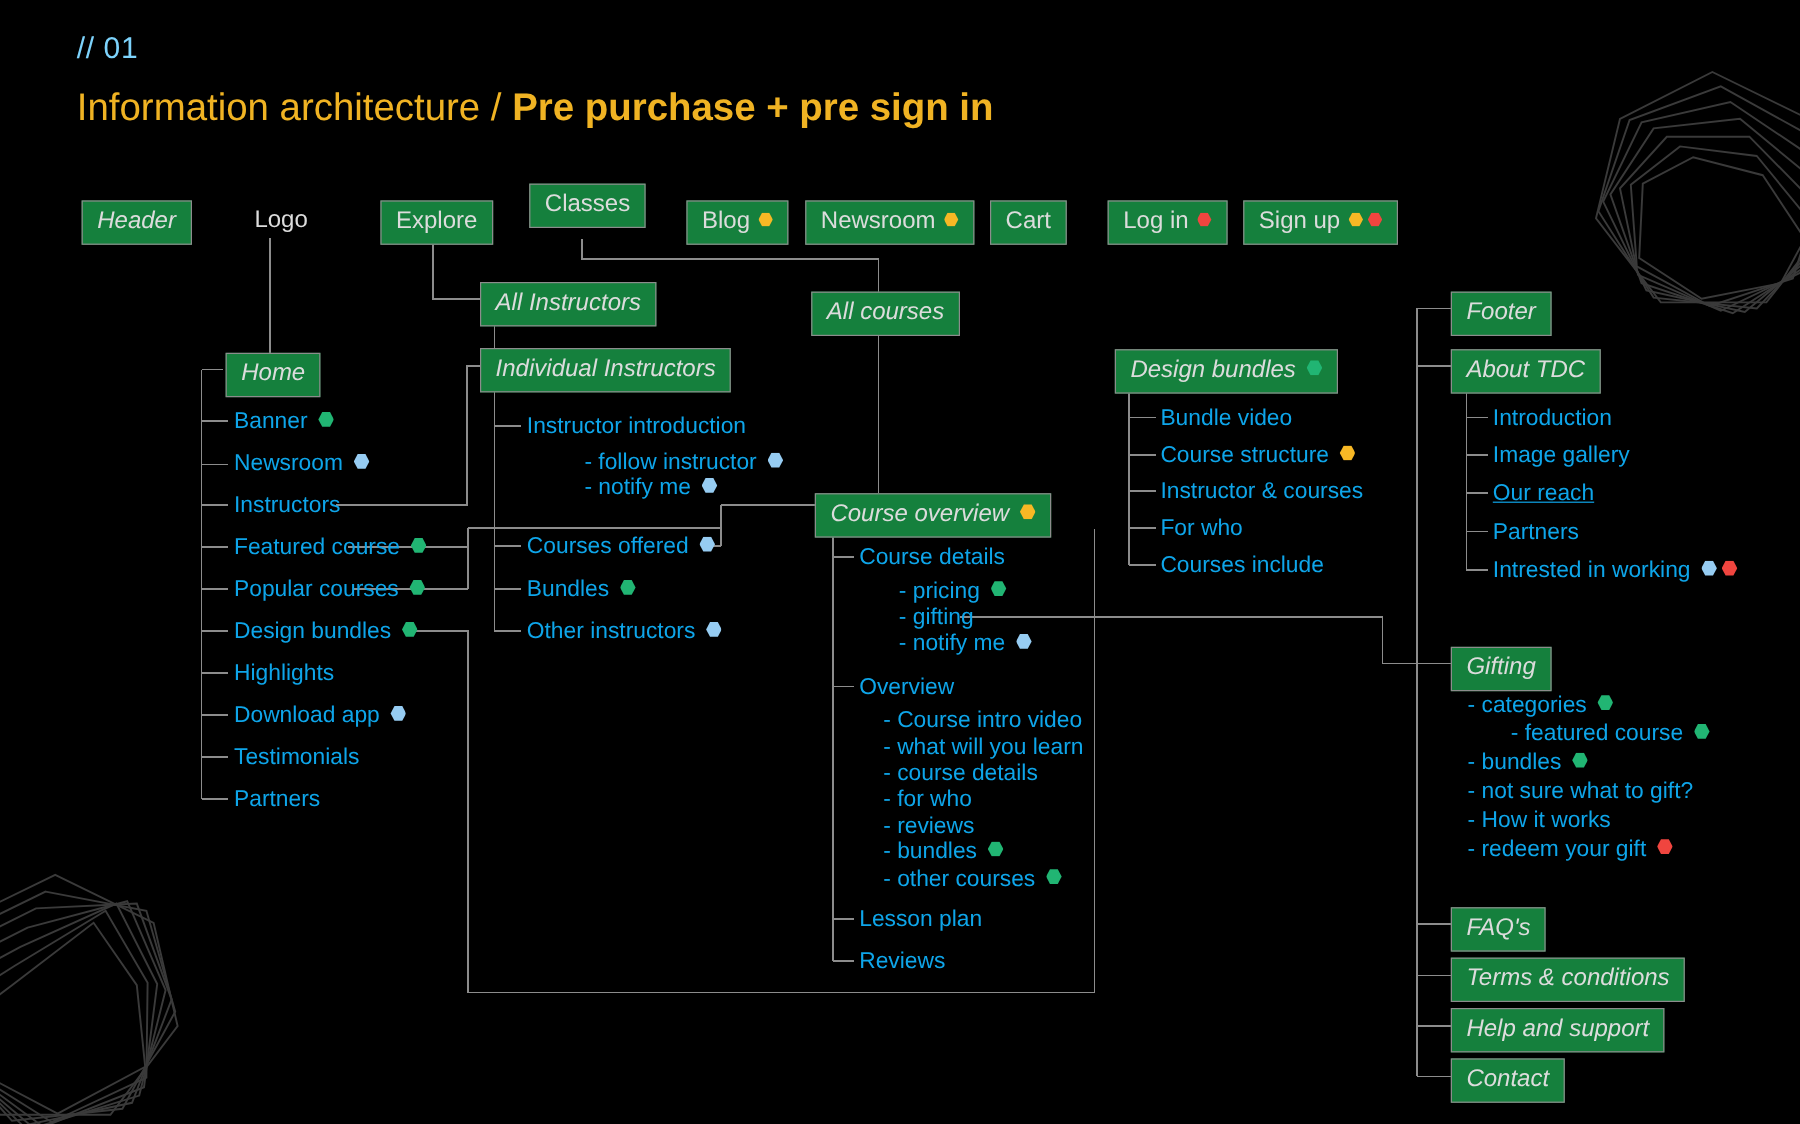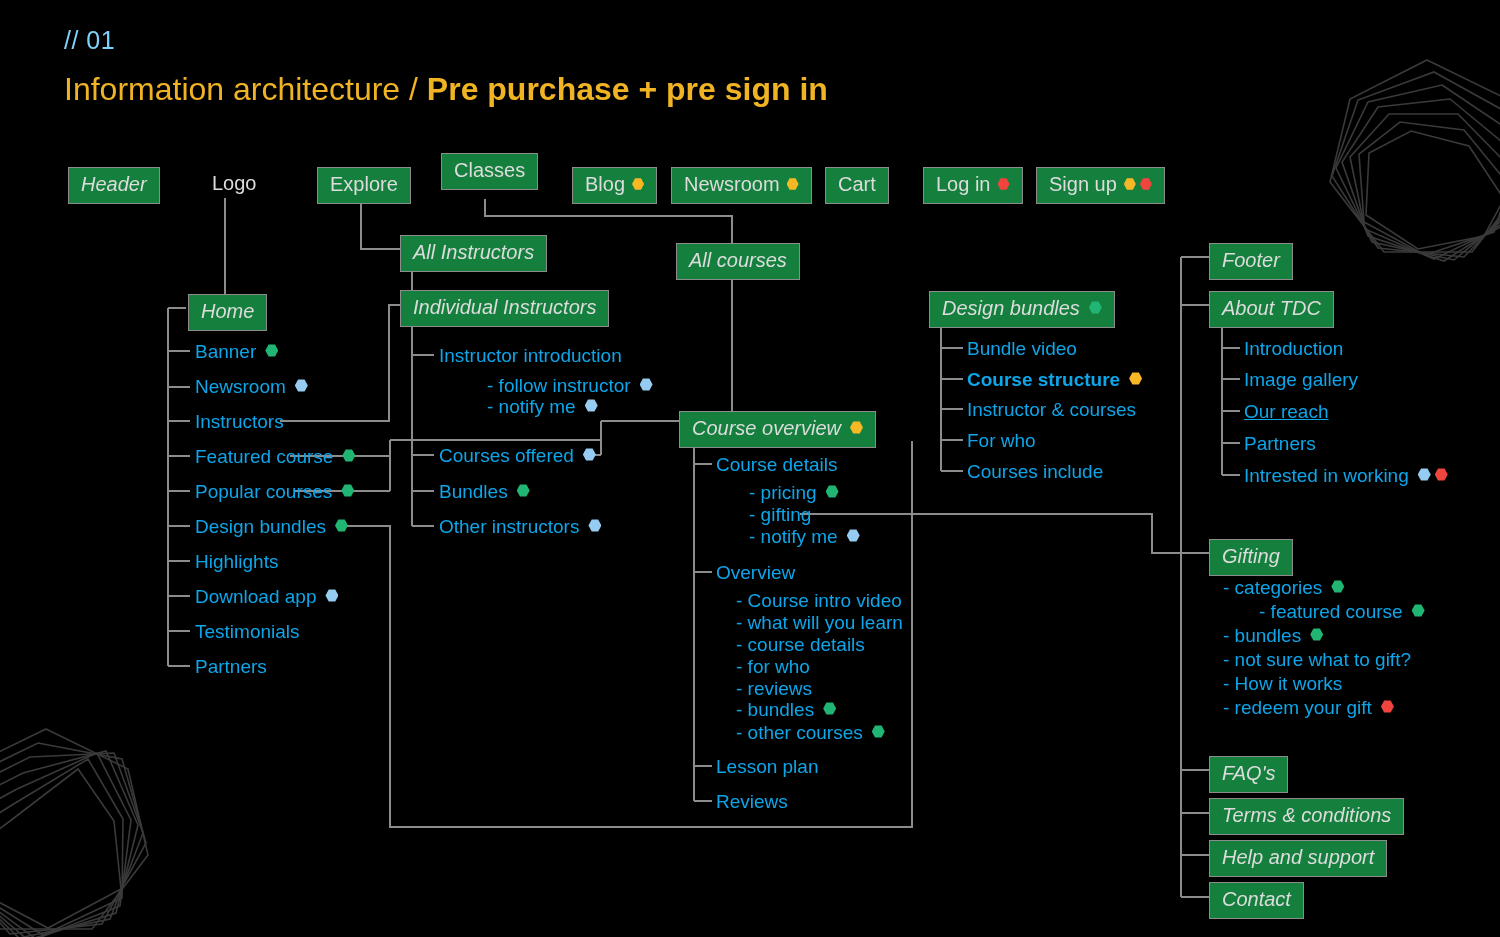--- a/index.html
+++ b/index.html
@@ -222,21 +222,21 @@
   <div class="leaf sub" style="left:736px; top:656px;"><span>- for who</span></div>
   <div class="leaf sub" style="left:736px; top:678px;"><span>- reviews</span></div>
   <div class="leaf sub" style="left:736px; top:699px;"><span>- bundles</span><span class="hex g"></span></div>
   <div class="leaf sub" style="left:736px; top:722px;"><span>- other courses</span><span class="hex g"></span></div>
 
   <div class="leaf" style="left:716px; top:756px;"><span>Lesson plan</span></div>
   <div class="leaf" style="left:716px; top:791px;"><span>Reviews</span></div>
 
   <div class="node" style="left:929px; top:291px;"><span>Design bundles</span><span class="hex g"></span></div>
   <div class="leaf" style="left:967px; top:338px;"><span>Bundle video</span></div>
-  <div class="leaf" style="left:967px; top:369px;font-weight:bold;"><span>Course structure</span><span class="hex y"></span></div>
+  <div class="leaf" style="left:967px; top:369px;"><span>Course structure</span><span class="hex y"></span></div>
   <div class="leaf" style="left:967px; top:399px;"><span>Instructor &amp; courses</span></div>
   <div class="leaf" style="left:967px; top:430px;"><span>For who</span></div>
   <div class="leaf" style="left:967px; top:461px;"><span>Courses include</span></div>
 
   <div class="node" style="left:1209px; top:243px;">Footer</div>
   <div class="node" style="left:1209px; top:291px;">About TDC</div>
   <div class="leaf" style="left:1244px; top:338px;"><span>Introduction</span></div>
   <div class="leaf" style="left:1244px; top:369px;"><span>Image gallery</span></div>
   <div class="leaf" style="left:1244px; top:401px;text-decoration:underline;"><span>Our reach</span></div>
   <div class="leaf" style="left:1244px; top:433px;"><span>Partners</span></div>

